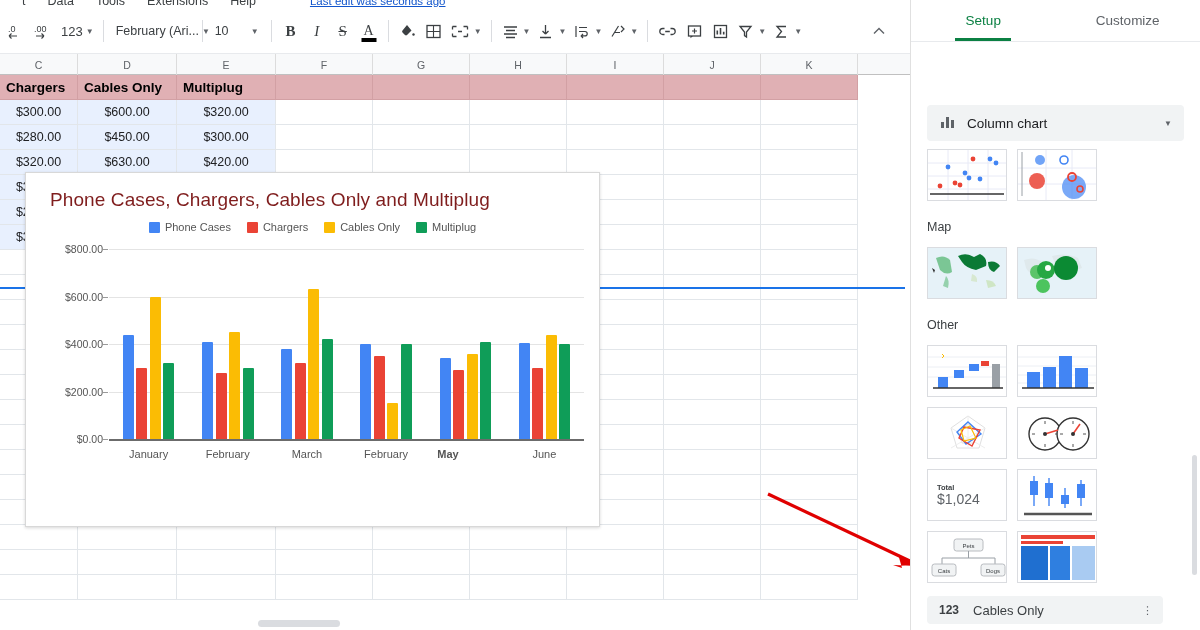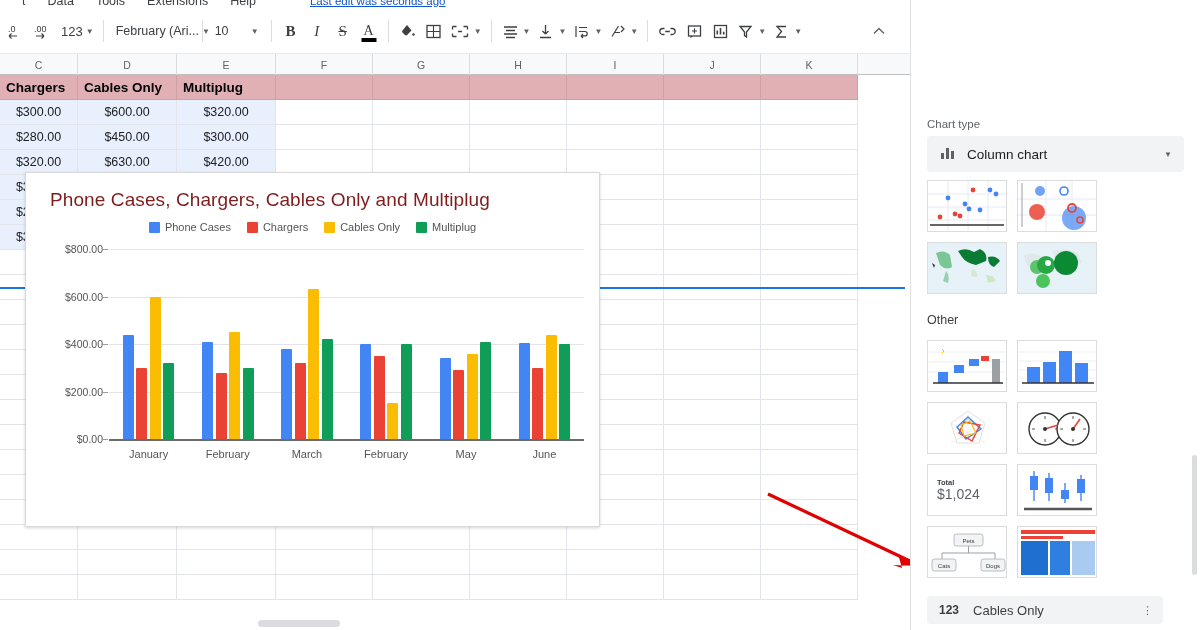--- a/index.html
+++ b/index.html
@@ -636,40 +636,43 @@
           <div class="xlabel" style="left: 197.917px; top: 199px;">March</div>
           <div class="bar" title="Phone Cases April: 400" style="left: 251.333px; width: 11px; height: 95px; background: rgb(66, 133, 244);"></div>
           <div class="bar" title="Chargers April: 350" style="left: 264.833px; width: 11px; height: 83.125px; background: rgb(234, 67, 53);"></div>
           <div class="bar" title="Cables Only April: 150" style="left: 278.333px; width: 11px; height: 35.625px; background: rgb(251, 188, 4);"></div>
           <div class="bar" title="Multiplug April: 400" style="left: 291.833px; width: 11px; height: 95px; background: rgb(15, 157, 88);"></div>
           <div class="xlabel" style="left: 277.083px; top: 199px;">February</div>
           <div class="bar" title="Phone Cases May: 340" style="left: 330.5px; width: 11px; height: 80.75px; background: rgb(66, 133, 244);"></div>
           <div class="bar" title="Chargers May: 290" style="left: 344px; width: 11px; height: 68.875px; background: rgb(234, 67, 53);"></div>
           <div class="bar" title="Cables Only May: 360" style="left: 357.5px; width: 11px; height: 85.5px; background: rgb(251, 188, 4);"></div>
           <div class="bar" title="Multiplug May: 410" style="left: 371px; width: 11px; height: 97.375px; background: rgb(15, 157, 88);"></div>
-          <div class="xlabel" style="left: 357px; top: 199px;">May</div>
+          <div class="xlabel" style="left: 339px; top: 199px; font-weight: bold;">May</div>
           <div class="bar" title="Phone Cases June: 405" style="left: 409.667px; width: 11px; height: 96.1875px; background: rgb(66, 133, 244);"></div>
           <div class="bar" title="Chargers June: 300" style="left: 423.167px; width: 11px; height: 71.25px; background: rgb(234, 67, 53);"></div>
           <div class="bar" title="Cables Only June: 440" style="left: 436.667px; width: 11px; height: 104.5px; background: rgb(251, 188, 4);"></div>
           <div class="bar" title="Multiplug June: 400" style="left: 450.167px; width: 11px; height: 95px; background: rgb(15, 157, 88);"></div>
           <div class="xlabel" style="left: 435.417px; top: 199px;">June</div>
         </div>
     </div>
   </div>
 
   <svg class="annot" width="1200" height="630">
     <line x1="768" y1="494" x2="912" y2="562" stroke="#e00000" stroke-width="3.2"></line>
     <polygon points="918,566 898,554 902,568 893,565" fill="#e00000"></polygon>
   </svg>
 
   <div class="panel">
 
+    <div class="tabs">
+      <div class="tab active">Setup</div>
+      <div class="tab">Customize</div>
+    </div>
 
     <div class="panel-body">
-      <div class="sec-label">Chart type</div>
       <div class="dropdown">
         <span>
           <svg width="17" height="17" viewBox="0 0 17 17">
             <rect x="2" y="9" width="3" height="6" fill="#5f6368"></rect>
             <rect x="7" y="4" width="3" height="11" fill="#5f6368"></rect>
             <rect x="12" y="7" width="3" height="8" fill="#5f6368"></rect>
           </svg>
         </span>
         <span>Column chart</span>
         <span class="dd-caret">▼</span>
@@ -700,20 +703,21 @@
             <circle cx="22" cy="10" r="5" fill="#4285f4" opacity=".75"></circle>
             <circle cx="46" cy="10" r="4" fill="none" stroke="#4285f4" stroke-width="1.6"></circle>
             <circle cx="19" cy="31" r="8" fill="#ea4335" opacity=".85"></circle>
             <circle cx="56" cy="37" r="12" fill="#4285f4" opacity=".7"></circle>
             <circle cx="54" cy="27" r="4" fill="none" stroke="#ea4335" stroke-width="1.8"></circle>
             <circle cx="62" cy="39" r="3" fill="none" stroke="#ea4335" stroke-width="1.6"></circle>
             <path d="M4 2v44" stroke="#9aa0a6" stroke-width="1"></path>
           </svg>
         </div>
 
+        <div class="grp-label">Map</div>
 
         <div class="thumb">
           <svg width="80" height="52" viewBox="0 0 80 52">
             <rect width="80" height="52" fill="#e6f2f8"></rect>
             <path d="M8 10 Q16 6 22 12 L24 24 Q18 28 12 22Z" fill="#34a853" opacity=".6"></path>
             <path d="M18 28 Q22 32 20 40 L15 38Z" fill="#34a853" opacity=".45"></path>
             <path d="M30 8 Q38 4 46 9 L52 6 Q60 10 58 18 L48 22 Q38 20 34 14Z" fill="#0b7a35"></path>
             <path d="M60 14 Q68 12 72 18 L66 24 Q60 22 60 14Z" fill="#0b7a35"></path>
             <path d="M44 26 Q50 28 49 34 L43 33Z" fill="#d7e8d0"></path>
             <path d="M58 32 Q66 32 68 38 L60 40Z" fill="#cfe6c5"></path>

